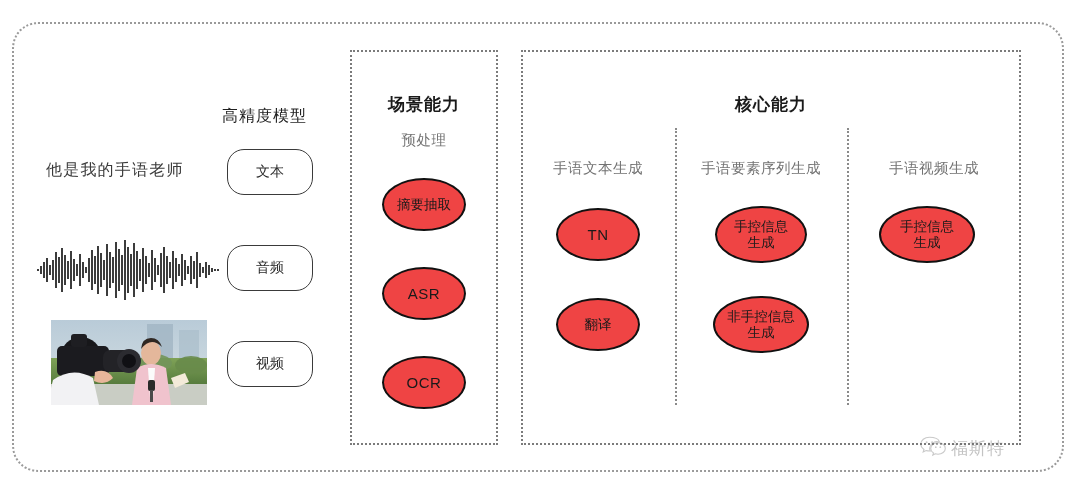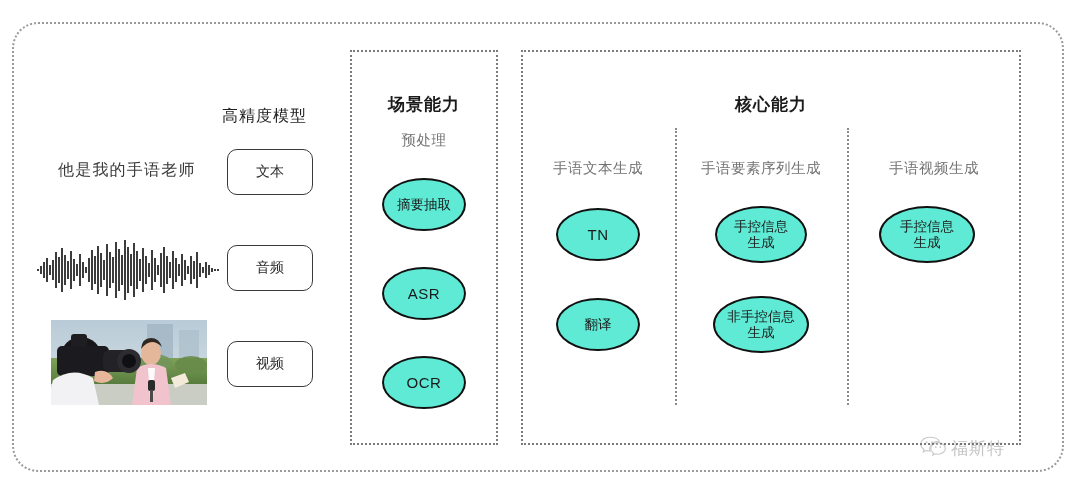--- a/index.html
+++ b/index.html
@@ -68,40 +68,40 @@
     width: 0;
     border-left: 2px dotted #8a8a8a;
   }
 
   
   .ellipse {
     position: absolute;
     box-sizing: border-box;
     border: 2.2px solid #111111;
     border-radius: 50%;
-    background: #5eead4;
+    background: #ef4444;
     display: flex;
     align-items: center;
     justify-content: center;
     text-align: center;
     line-height: 1.15;
     font-size: 13.5px;
     color: #1a1a1a;
     white-space: pre-line;
   }
   .ellipse.latin { font-size: 15px; letter-spacing: 0.5px; }
 
   
   .mode-btn {
     position: absolute;
     box-sizing: border-box;
     width: 86px;
     height: 46px;
     border: 1.6px solid #3a3a3a;
-    border-radius: 10px;
+    border-radius: 17px;
     background: #ffffff;
     display: flex;
     align-items: center;
     justify-content: center;
     font-size: 14px;
     color: #2b2b2b;
   }
 
   
   .input-caption {
@@ -157,21 +157,21 @@
 </style>
 </head>
 <body>
 
 <div id="canvas">
 
   <div class="outer-frame"></div>
 
   <div class="section-label" style="left:222px; top:106px;">高精度模型</div>
 
-  <div class="input-caption" style="left:58px; top:160px;">他是我的手语老师</div>
+  <div class="input-caption" style="left:46px; top:160px;">他是我的手语老师</div>
 
   <div class="waveform">
     <svg width="186" height="64" viewBox="0 0 186 64" preserveAspectRatio="none">
       <g stroke="#3c3c3c" stroke-width="1.1" shape-rendering="crispEdges">
         <line x1="2" y1="31" x2="2" y2="33"></line>
         <line x1="5" y1="28" x2="5" y2="36"></line>
         <line x1="8" y1="24" x2="8" y2="40"></line>
         <line x1="11" y1="20" x2="11" y2="44"></line>
         <line x1="14" y1="27" x2="14" y2="37"></line>
         <line x1="17" y1="22" x2="17" y2="42"></line>

